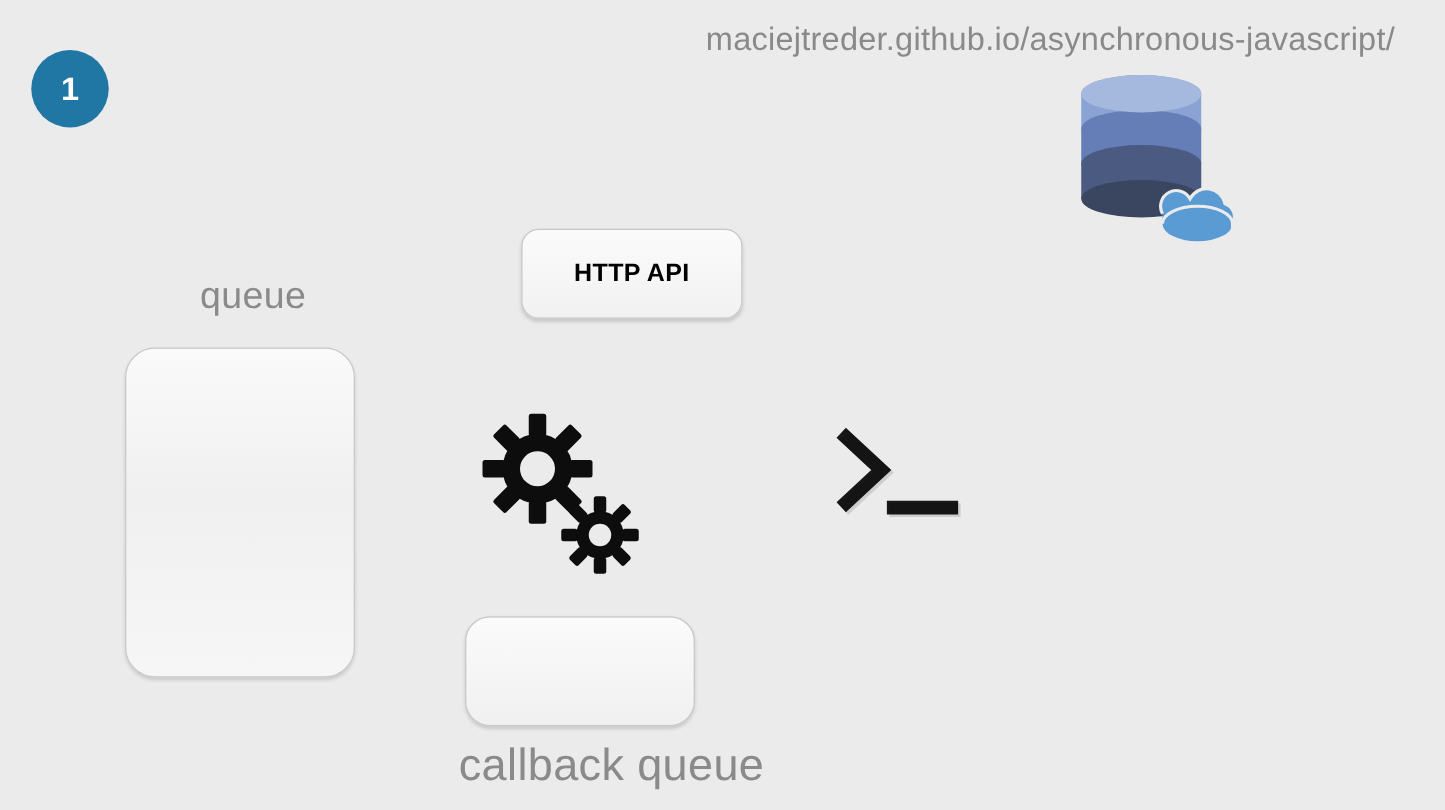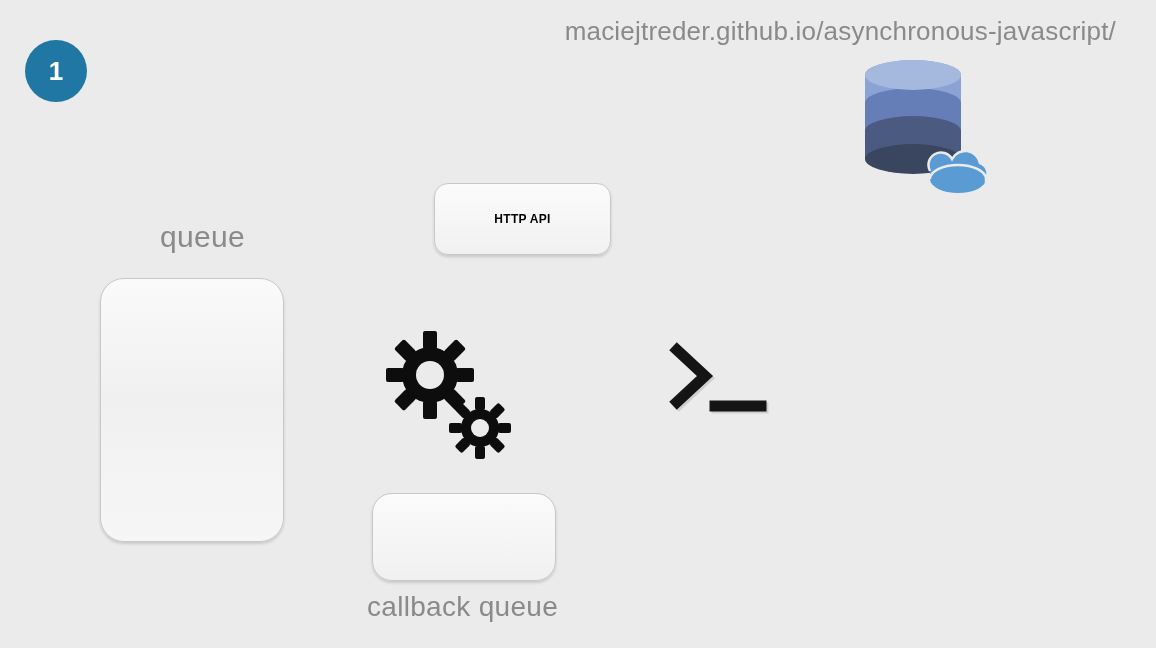--- a/index.html
+++ b/index.html
@@ -50,51 +50,51 @@
     width: 182px;
     height: 262px;
     border-radius: 24px;
     background: linear-gradient(180deg, #fafafa 0%, #f0f0f0 45%, #f6f6f6 100%);
     border: 1px solid #c9c9c9;
     box-shadow: 0 2px 3px rgba(0,0,0,0.15);
   }
   .http-api-box {
     position: absolute;
     top: 183px;
-    left: 434px;
+    left: 417px;
     width: 175px;
     height: 70px;
     border-radius: 14px;
     background: linear-gradient(180deg, #fbfbfb 0%, #f1f1f1 100%);
     border: 1px solid #c8c8c8;
     box-shadow: 0 2px 3px rgba(0,0,0,0.15);
     display: flex;
     align-items: center;
     justify-content: center;
-    font-size: 12px;
+    font-size: 20px;
     font-weight: 700;
     color: #000;
     letter-spacing: 0.3px;
   }
   .callback-box {
     position: absolute;
     top: 493px;
     left: 372px;
     width: 182px;
     height: 86px;
     border-radius: 20px;
     background: linear-gradient(180deg, #fbfbfb 0%, #f0f0f0 100%);
     border: 1px solid #c8c8c8;
     box-shadow: 0 2px 3px rgba(0,0,0,0.15);
   }
   .callback-label {
     position: absolute;
     top: 591px;
     left: 367px;
-    font-size: 28px;
+    font-size: 36px;
     color: #8a8a8a;
     letter-spacing: 0.3px;
   }
   .gears-icon {
     position: absolute;
     top: 320px;
     left: 385px;
     width: 130px;
     height: 140px;
   }

